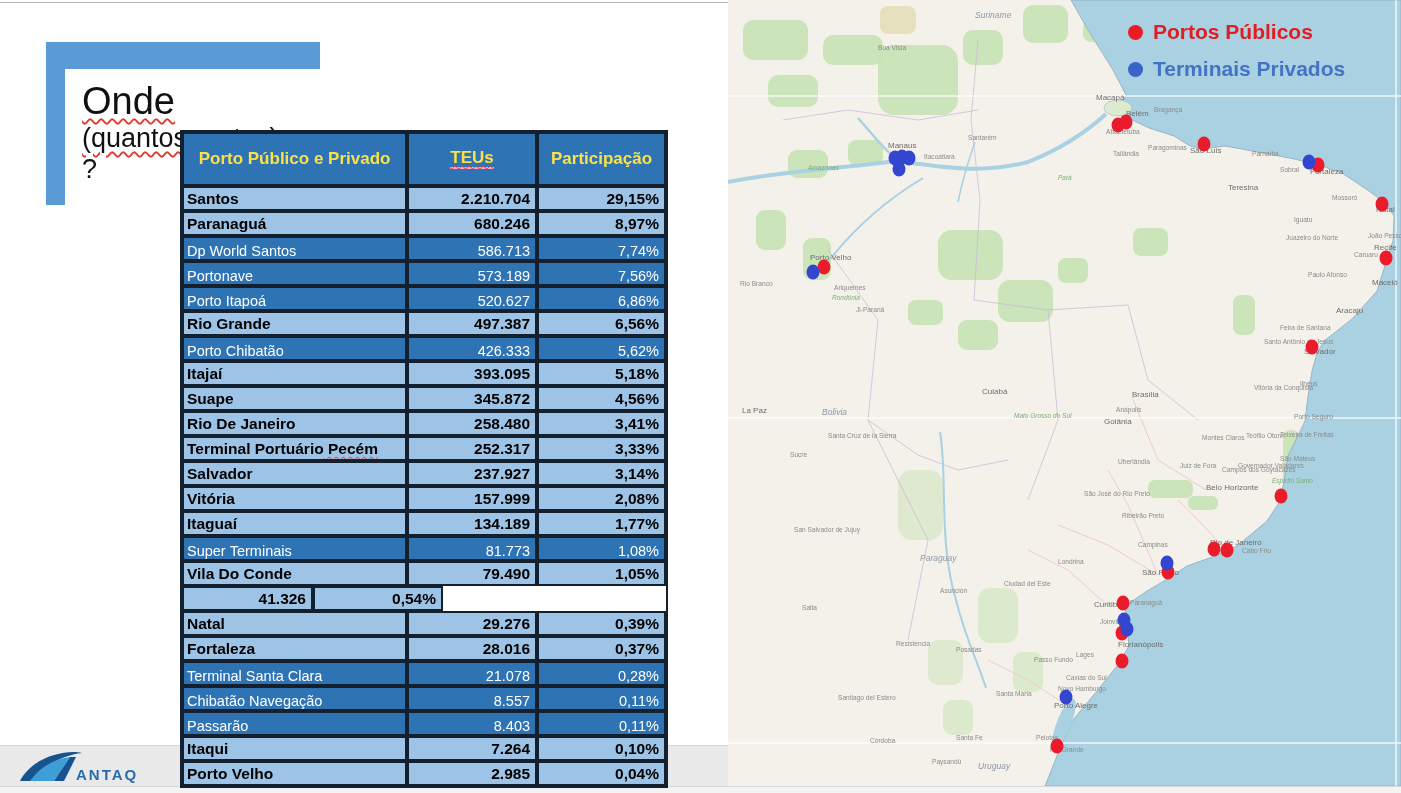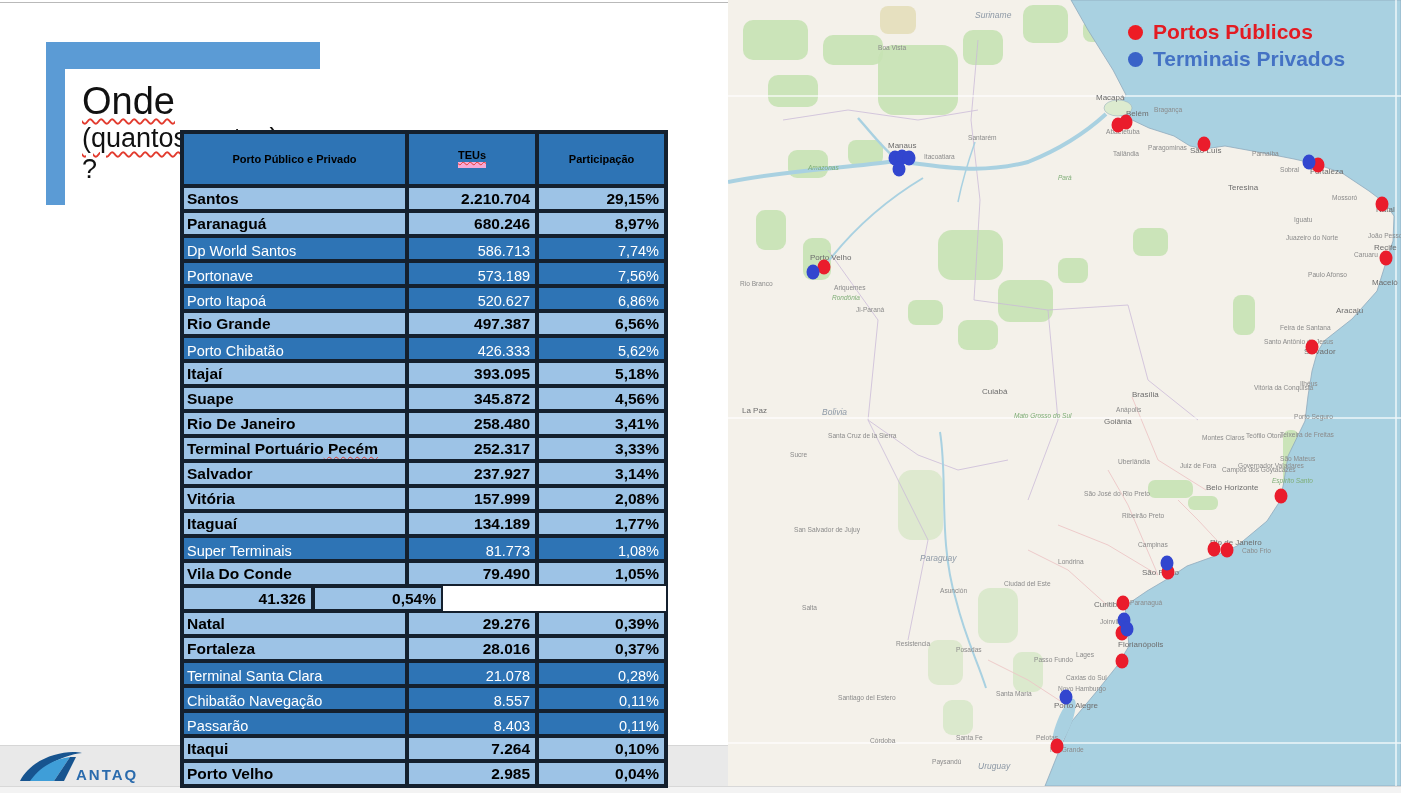--- a/index.html
+++ b/index.html
@@ -25,26 +25,26 @@
   .logo{position:absolute;left:14px;top:747px;width:170px;height:42px;}
   
   .ptable{position:absolute;left:180px;top:130px;width:488px;border:2px solid #14202e;border-collapse:collapse;
           box-sizing:border-box;background:#fff;}
   .trow{display:flex;height:25px;box-sizing:border-box;}
   .thead{height:54px;}
   .cell{box-sizing:border-box;border:2px solid #14202e;display:flex;align-items:center;overflow:hidden;white-space:nowrap;}
   .c-name{width:227px;justify-content:flex-start;padding-left:3px;}
   .c-teu{width:131px;justify-content:flex-end;padding-right:5px;}
   .c-share{width:130px;justify-content:flex-end;padding-right:5px;}
-  .thead .cell{justify-content:center;background:#2e74b5;color:#000000;font-weight:700;font-size:11px;padding:0;}
+  .thead .cell{justify-content:center;background:#2e74b5;color:#fde047;font-weight:700;font-size:17px;padding:0;}
   .r-public .cell{background:#9dc3e6;color:#000;font-weight:700;font-size:15.5px;}
   .r-private .cell{background:#2e74b5;color:#fff;font-weight:400;font-size:14.5px;align-items:flex-end;}
-  .teus-underline{border-bottom:6px solid #f9a8d4;line-height:1.05;}
-  
-  .legend{position:absolute;left:1128px;top:20px;display:flex;flex-direction:column;gap:3px;z-index:5;}
+  .teus-underline{border-bottom:2px solid #f9a8d4;line-height:1.05;}
+  
+  .legend{position:absolute;left:1128px;top:20px;display:flex;flex-direction:column;gap:13px;z-index:5;}
   .legend-row{display:flex;align-items:center;gap:10px;font-size:21px;font-weight:600;}
   .legend-dot{width:15px;height:15px;border-radius:50%;flex:0 0 auto;}
   
   .map{position:absolute;left:728px;top:0;width:673px;height:786px;}
   .map svg{display:block;}
   text.lbl-c{font-size:6.6px;fill:#8b8b8b;font-family:"Liberation Sans",sans-serif;}
   text.lbl-C{font-size:8px;fill:#6d6d6d;font-family:"Liberation Sans",sans-serif;}
   text.lbl-n{font-size:8.5px;fill:#8d99a6;font-style:italic;font-family:"Liberation Sans",sans-serif;}
   text.lbl-g{font-size:6.5px;fill:#7fae77;font-style:italic;font-family:"Liberation Sans",sans-serif;}
 </style>

